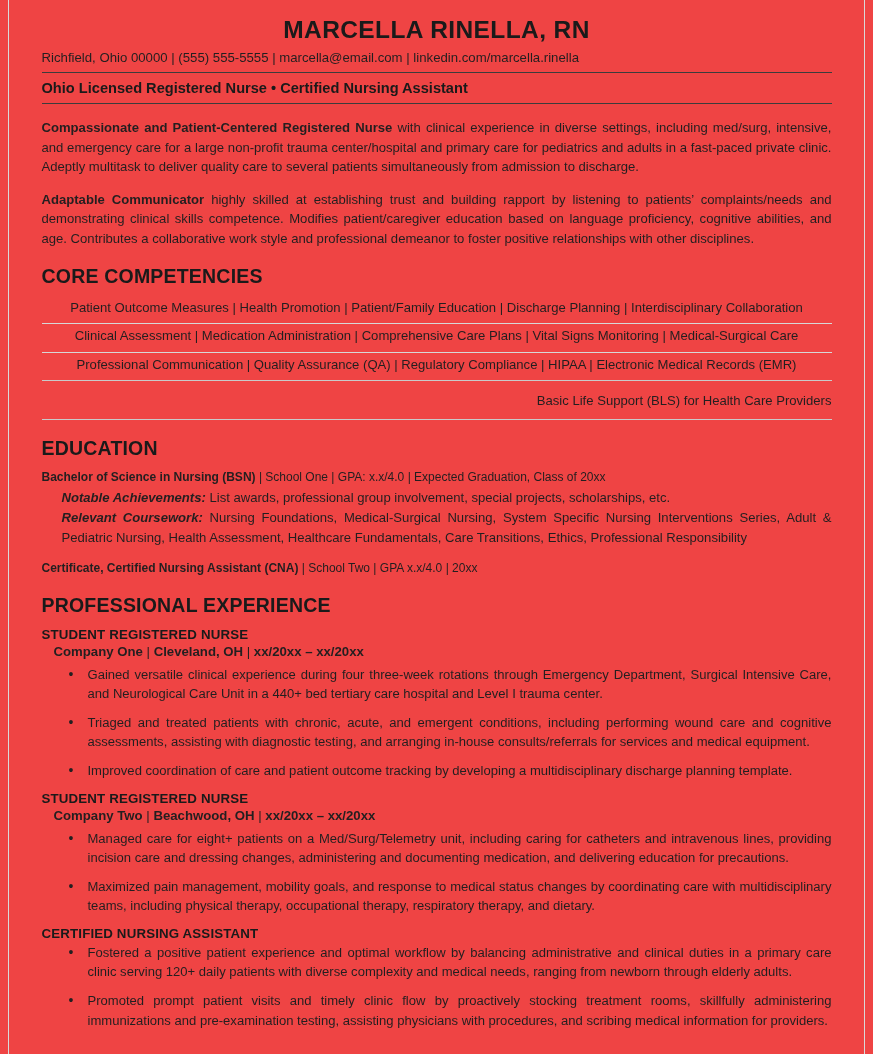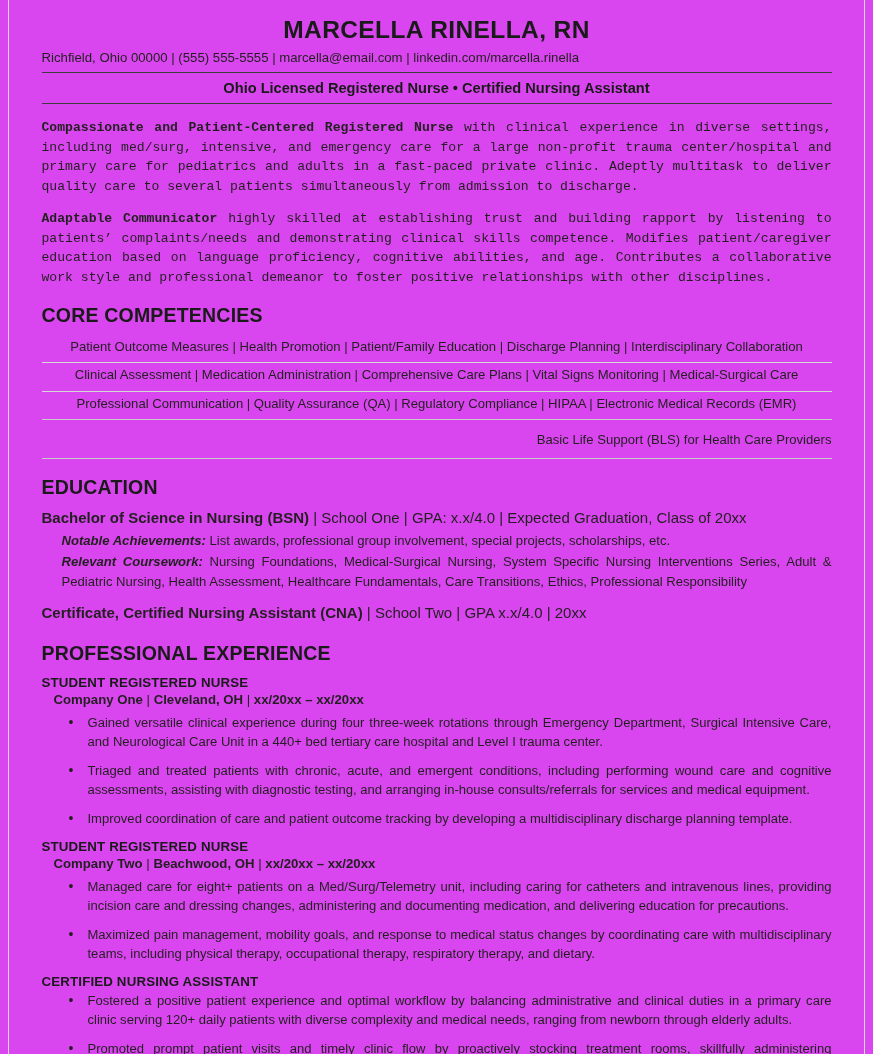--- a/index.html
+++ b/index.html
@@ -10,21 +10,21 @@
     background: #ffffff;
     font-family: "Liberation Sans", sans-serif;
     color: #231f20;
     overflow: hidden;
   }
   .page {
     position: relative;
     width: 873px;
     height: 1054px;
     padding: 0;
-    background: #d946ef;
+    background: #ef4444;
   }
   .edge-left {
     position: absolute;
     left: 8px; top: 0; bottom: 0;
     width: 1px;
     background: #d9d9d9;
   }
   .edge-right {
     position: absolute;
     right: 8px; top: 0; bottom: 0;
@@ -50,38 +50,37 @@
   .contact {
     font-size: 13.2px;
     color: #231f20;
     padding-bottom: 7px;
   }
   .rule-thick {
     border-top: 1.6px solid #3c3c3c;
     margin: 0 0 0 0;
   }
   .headline {
-    text-align: center;
+    text-align: left;
     font-size: 14.6px;
     font-weight: bold;
     padding: 7px 0 7px 0;
     color: #1a1a1a;
   }
 
   
   .summary {
     padding: 14px 0 0 0;
   }
   .para {
     font-size: 13.1px;
     line-height: 1.49;
     text-align: justify;
     margin: 0 0 13px 0;
     color: #231f20;
-    font-family: Liberation Mono, monospace;
   }
   .para:last-child { margin-bottom: 0; }
   .para b { font-weight: bold; }
 
   
   h2.section {
     font-size: 19.5px;
     font-weight: bold;
     letter-spacing: 0.2px;
     margin: 17px 0 8px 0;
@@ -100,21 +99,21 @@
   .comp-row.last { border-bottom: 1px solid #c9c9c9; }
   .comp-note {
     text-align: right;
     font-size: 13.1px;
     padding: 12px 0 11px 0;
     border-bottom: 1px solid #c9c9c9;
   }
 
   
   .edu-line {
-    font-size: 15px;
+    font-size: 12px;
     line-height: 1.5;
     margin: 0 0 2px 0;
   }
   .edu-line .degree { font-weight: bold; }
   .edu-sub {
     font-size: 13.1px;
     line-height: 1.5;
     text-align: justify;
     margin: 0 0 1px 0;
     padding-left: 20px;

